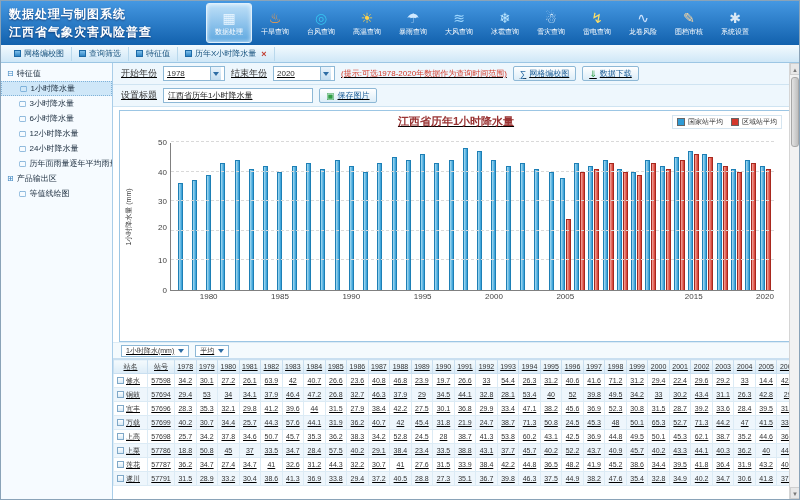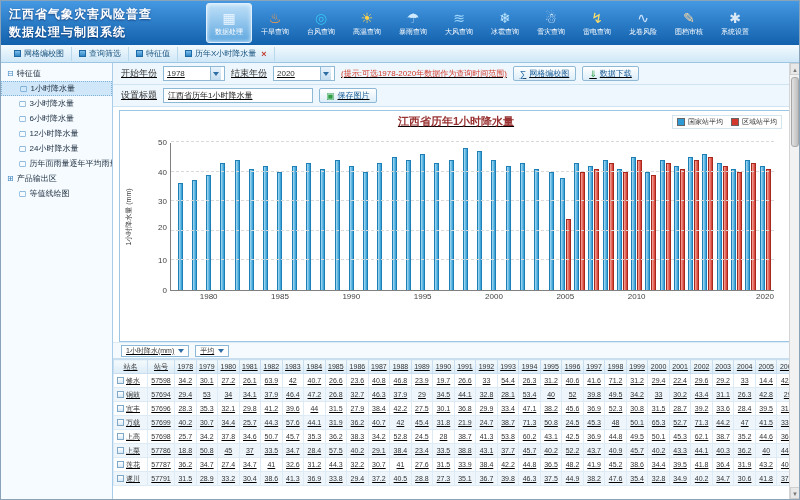--- a/index.html
+++ b/index.html
@@ -80,22 +80,22 @@
   .vthumb { position:absolute; top:14px; left:1px; width:8px; height:70px; background:linear-gradient(90deg,#e2e2e2,#bfbfbf); border:1px solid #a8a8a8; border-radius:3px; }
   .varrow { position:absolute; left:0; width:10px; height:12px; background:#e8e8e8; border:1px solid #cfcfcf; font-size:6px; color:#777; text-align:center; line-height:12px; }
 </style>
 </head>
 <body>
 
 <div class="window">
 
   <div class="app-header">
     <div class="app-title">
+      <div>数据处理与制图系统</div>
       <div>江西省气象灾害风险普查</div>
-      <div>数据处理与制图系统</div>
     </div>
     <div class="tb">
         <div class="tb-item active">
           <span class="tb-icon" style="color: rgb(234, 246, 255);">▦</span>
           <span class="tb-label">数据处理</span>
         </div>
         <div class="tb-item">
           <span class="tb-icon" style="color: rgb(255, 156, 63);">♨</span>
           <span class="tb-label">干旱查询</span>
         </div>
@@ -360,39 +360,39 @@
               </div>
               <div class="group">
                 <span class="bar national" style="height: 130.24px;"></span>
                 <span class="bar regional" style="height: 127.28px;"></span>
               </div>
               <div class="group">
                 <span class="bar national" style="height: 121.36px;"></span>
                 <span class="bar regional" style="height: 118.4px;"></span>
               </div>
               <div class="group">
+                <span class="bar national" style="height: 118.4px;"></span>
+                <span class="bar regional" style="height: 115.44px;"></span>
+              </div>
+              <div class="group">
+                <span class="bar national" style="height: 130.24px;"></span>
+                <span class="bar regional" style="height: 127.28px;"></span>
+              </div>
+              <div class="group">
+                <span class="bar national" style="height: 124.32px;"></span>
+                <span class="bar regional" style="height: 121.36px;"></span>
+              </div>
+              <div class="group">
                 <span class="bar national" style="height: 133.2px;"></span>
                 <span class="bar regional" style="height: 130.24px;"></span>
-                <span class="xtick">2010</span>
-              </div>
-              <div class="group">
-                <span class="bar national" style="height: 118.4px;"></span>
-                <span class="bar regional" style="height: 115.44px;"></span>
-              </div>
-              <div class="group">
-                <span class="bar national" style="height: 130.24px;"></span>
-                <span class="bar regional" style="height: 127.28px;"></span>
-              </div>
-              <div class="group">
-                <span class="bar national" style="height: 124.32px;"></span>
-                <span class="bar regional" style="height: 121.36px;"></span>
-              </div>
-              <div class="group">
-                <span class="bar national" style="height: 133.2px;"></span>
-                <span class="bar regional" style="height: 130.24px;"></span>
+              </div>
+              <div class="group">
+                <span class="bar national" style="height: 139.12px;"></span>
+                <span class="bar regional" style="height: 136.16px;"></span>
+                <span class="xtick">2015</span>
               </div>
               <div class="group">
                 <span class="bar national" style="height: 136.16px;"></span>
                 <span class="bar regional" style="height: 133.2px;"></span>
               </div>
               <div class="group">
                 <span class="bar national" style="height: 127.28px;"></span>
                 <span class="bar regional" style="height: 124.32px;"></span>
               </div>
               <div class="group">

